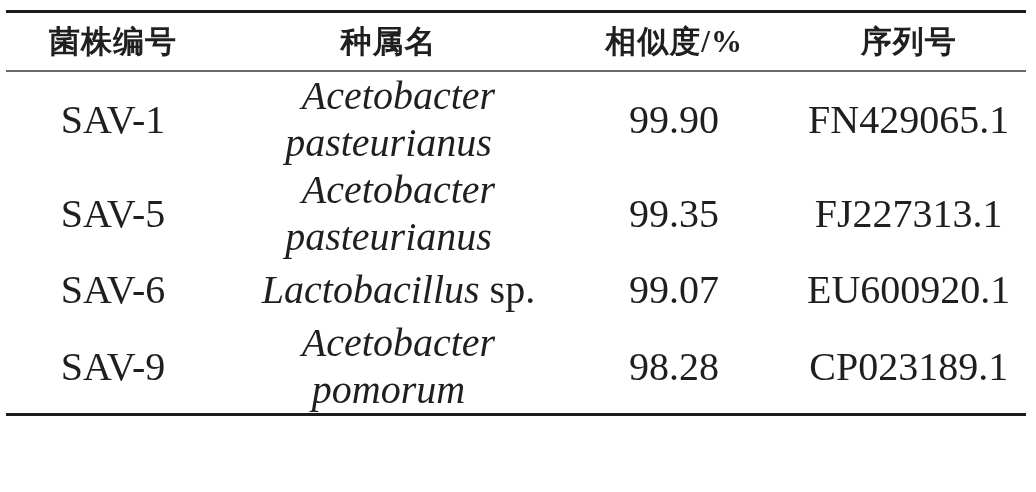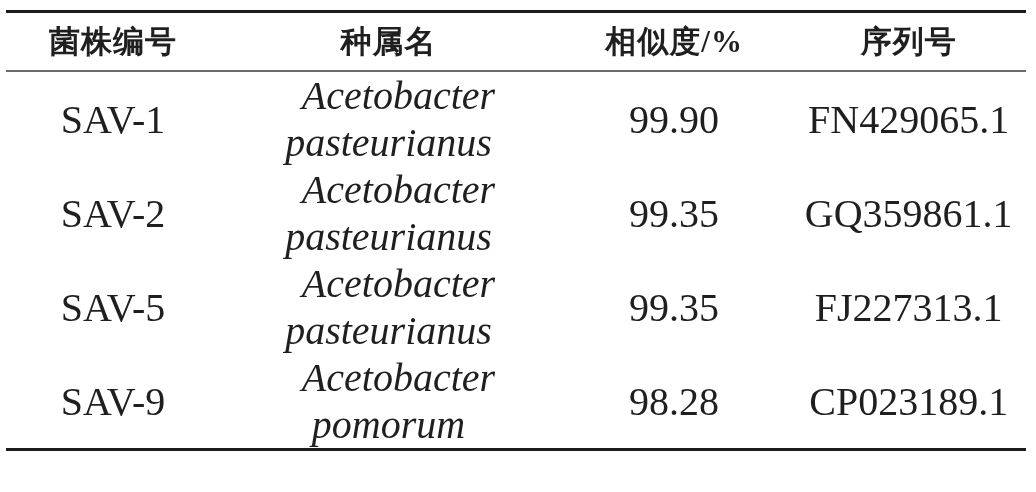--- a/index.html
+++ b/index.html
@@ -67,34 +67,34 @@
       </tr>
     </thead>
     <tbody id="table-body">
   <tr>
     <td>SAV-1</td>
     <td><span class="species-italic">Acetobacter pasteurianus</span><span class="species-roman"></span></td>
     <td>99.90</td>
     <td>FN429065.1</td>
   </tr>
 
-  <tr>
-    <td>SAV-2</td>
-    <td><span class="species-italic">Acetobacter pasteurianus</span><span class="species-roman"></span></td>
-    <td>99.35</td>
-    <td>GQ359861.1</td>
-  </tr>
 
   <tr>
     <td>SAV-5</td>
     <td><span class="species-italic">Acetobacter pasteurianus</span><span class="species-roman"></span></td>
     <td>99.35</td>
     <td>FJ227313.1</td>
   </tr>
 
+  <tr>
+    <td>SAV-6</td>
+    <td><span class="species-italic">Lactobacillus</span><span class="species-roman"> sp.</span></td>
+    <td>99.07</td>
+    <td>EU600920.1</td>
+  </tr>
 
 
 
   <tr>
     <td>SAV-9</td>
     <td><span class="species-italic">Acetobacter pomorum</span><span class="species-roman"></span></td>
     <td>98.28</td>
     <td>CP023189.1</td>
   </tr>
 </tbody>

